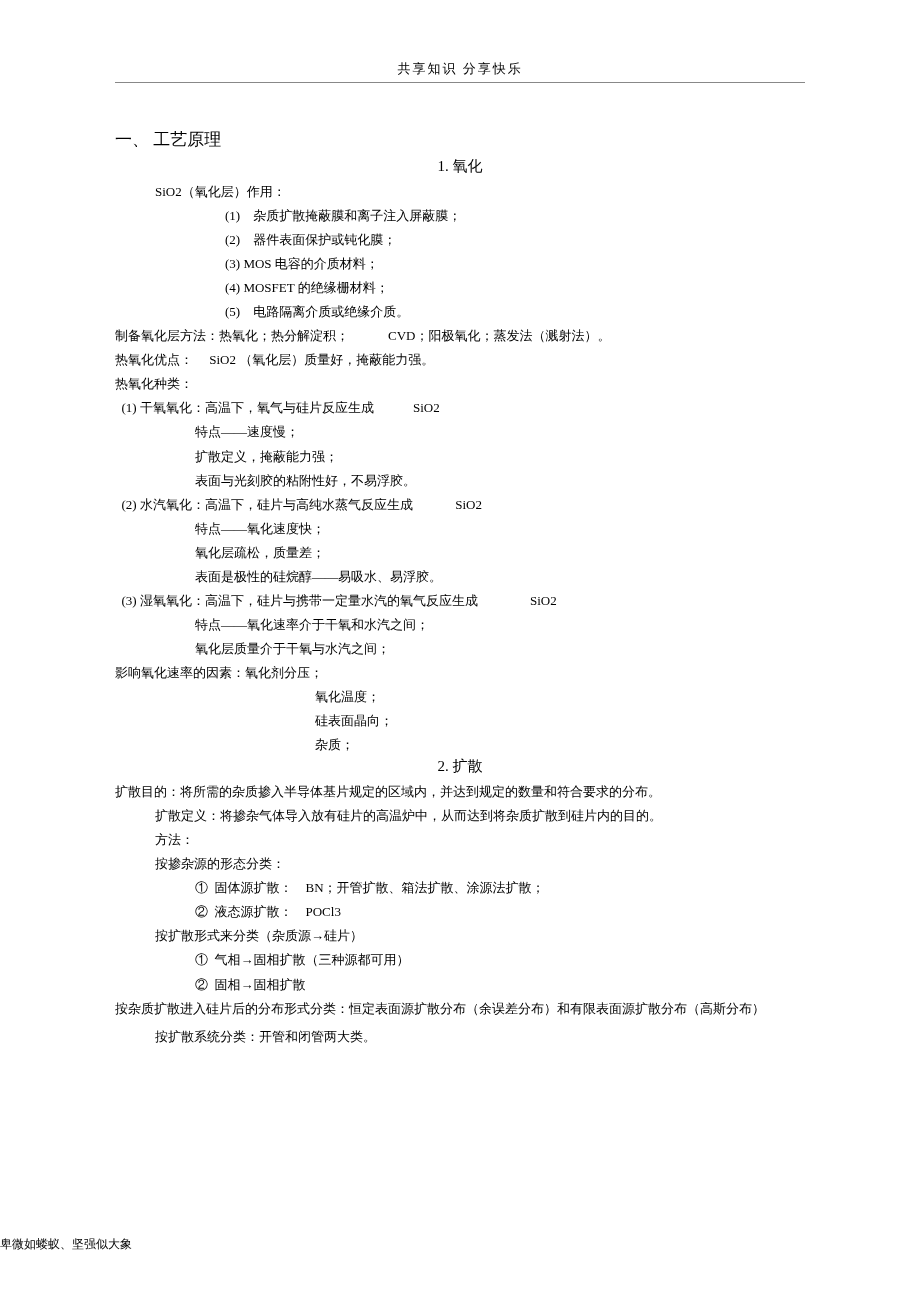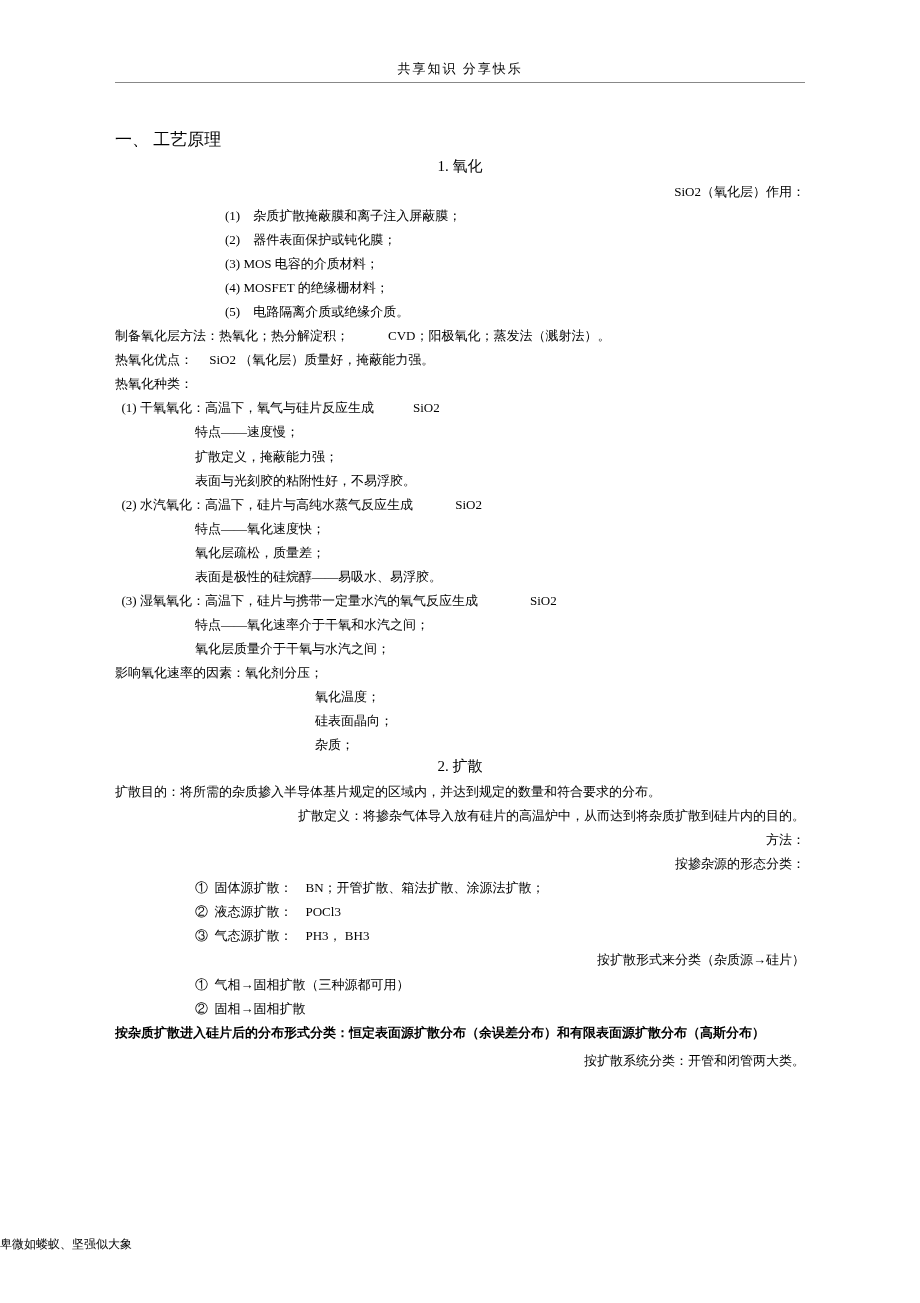--- a/index.html
+++ b/index.html
@@ -35,21 +35,21 @@
     .h2 {
       font-size: 15px;
       margin-bottom: 4px;
       text-align: center;
     }
     .line {
       font-size: 13px;
       line-height: 1.85;
       white-space: pre;
     }
-    .indent1 { padding-left: 40px; text-align: right; }
+    .indent1 { padding-left: 40px; }
     .indent2 { padding-left: 80px; }
     .indent3 { padding-left: 110px; }
     .indent5 { padding-left: 200px; }
     .footer {
       position: absolute;
       bottom: 50px;
       width: 100%;
       text-align: left;
       font-size: 12px;
       left: 0;
@@ -99,21 +99,20 @@
   <div class="line indent5">硅表面晶向；</div>
   <div class="line indent5">杂质；</div>
 
   <div class="h2">2.   扩散</div>
   <div class="line" style="white-space:normal;">      扩散目的：将所需的杂质掺入半导体基片规定的区域内，并达到规定的数量和符合要求的分布。</div>
   <div class="line indent1">扩散定义：将掺杂气体导入放有硅片的高温炉中，从而达到将杂质扩散到硅片内的目的。</div>
   <div class="line indent1">方法：</div>
   <div class="line indent1">按掺杂源的形态分类：</div>
   <div class="line indent2">①  固体源扩散：    BN；开管扩散、箱法扩散、涂源法扩散；</div>
   <div class="line indent2">②  液态源扩散：    POCl3</div>
-  <div class="line indent2">③  气态源扩散：    PH3， BH3</div>
   <div class="line indent1">按扩散形式来分类（杂质源→硅片）</div>
   <div class="line indent2">①  气相→固相扩散（三种源都可用）</div>
   <div class="line indent2">②  固相→固相扩散</div>
-  <div class="line" style="white-space:normal;font-weight:bold;">       按杂质扩散进入硅片后的分布形式分类：恒定表面源扩散分布（余误差分布）和有限表面源扩散分布（高斯分布）</div>
+  <div class="line" style="white-space:normal;">       按杂质扩散进入硅片后的分布形式分类：恒定表面源扩散分布（余误差分布）和有限表面源扩散分布（高斯分布）</div>
   <div class="line indent1" style="margin-top:4px;">按扩散系统分类：开管和闭管两大类。</div>
 </div>
 
 <div class="footer">卑微如蝼蚁、坚强似大象</div>
 
 </body></html>

